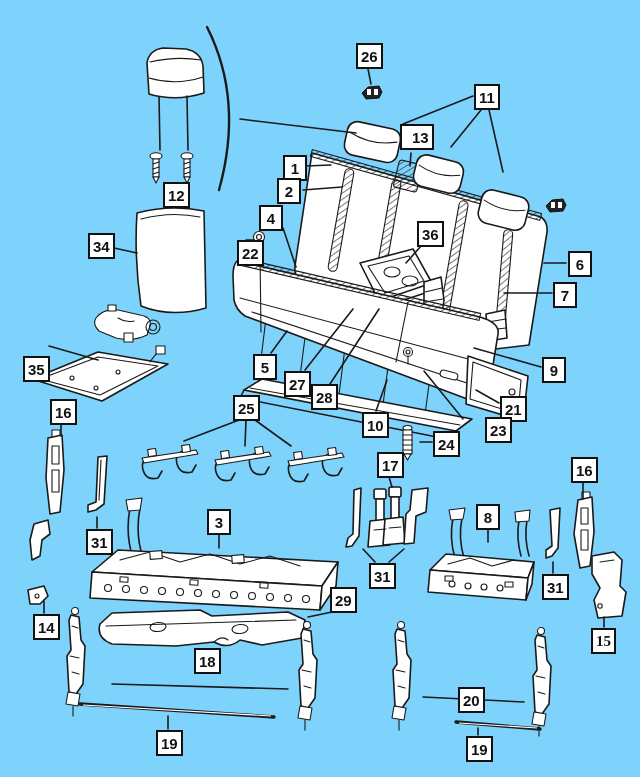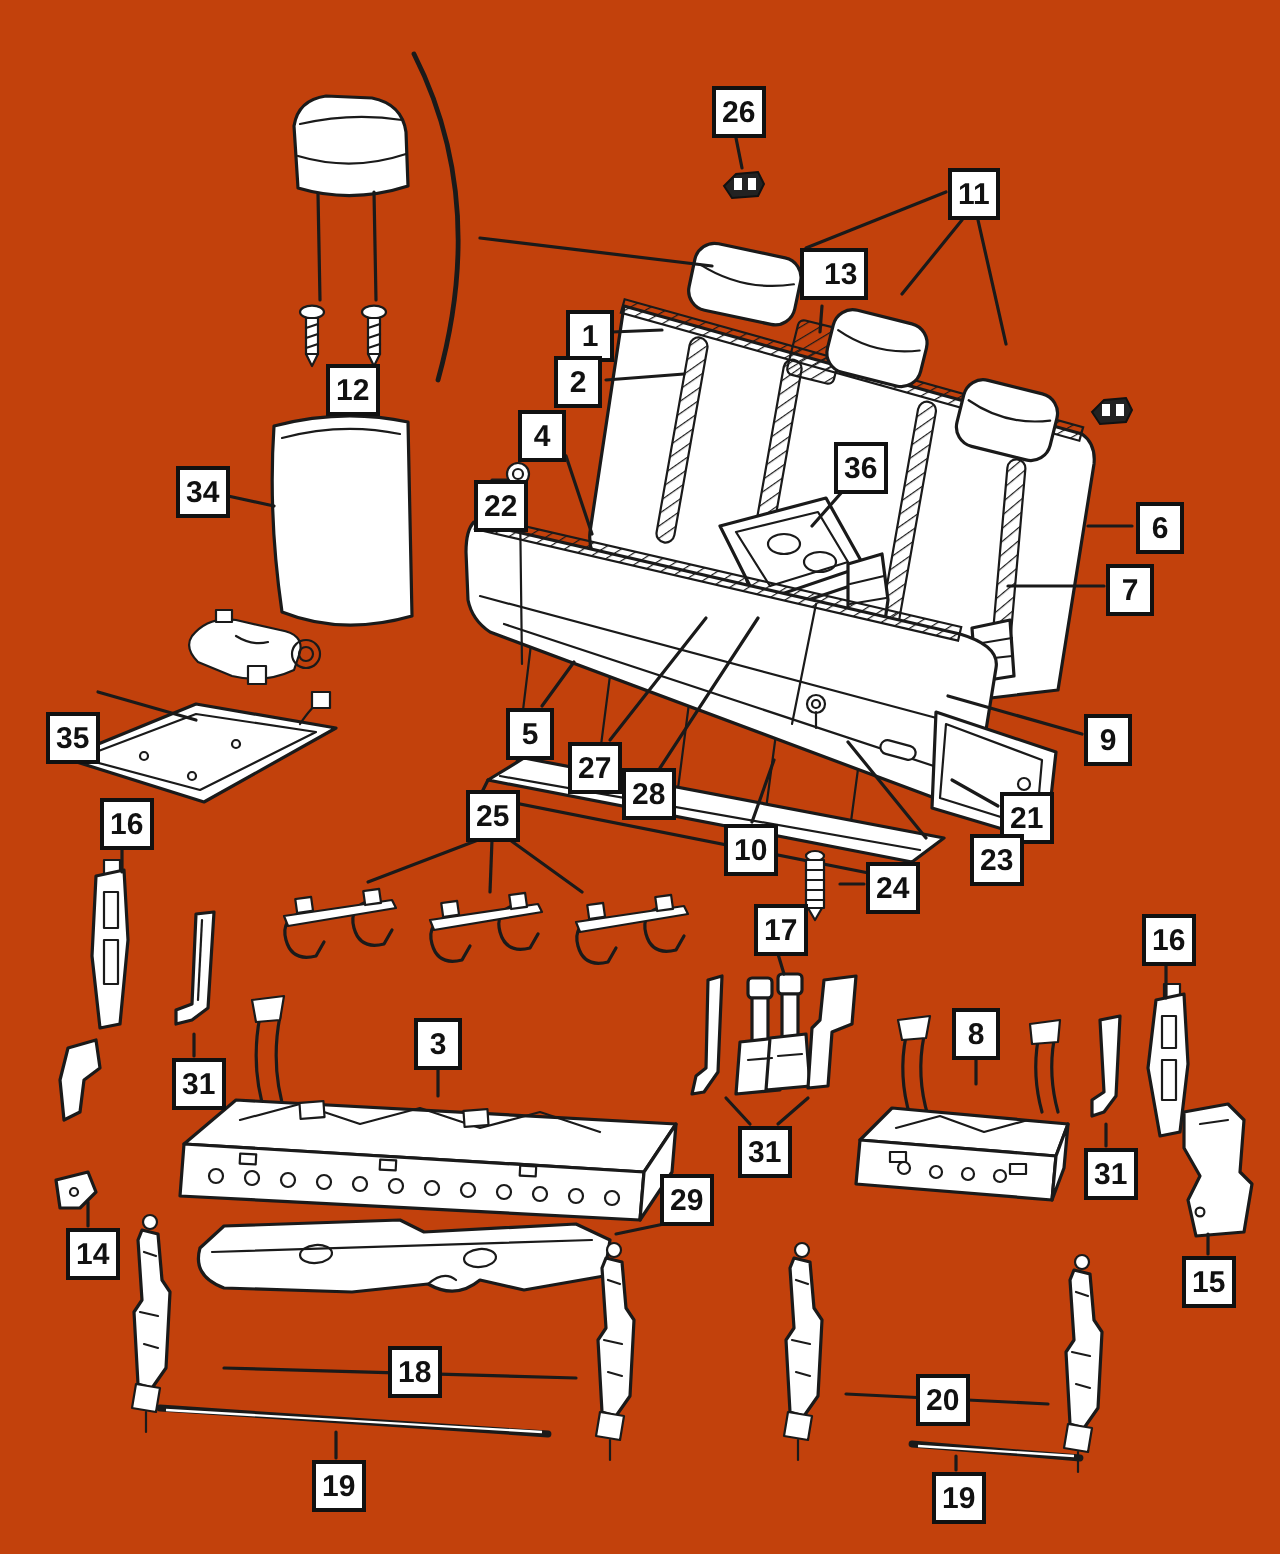--- a/index.html
+++ b/index.html
@@ -1,16 +1,16 @@
 <!DOCTYPE html>
 <html><head>
 <meta charset="utf-8">
 <style>
   html,body{margin:0;padding:0;background:#fff;}
-  .stage{position:relative;width:640px;height:777px;background:#c2410c;overflow:hidden;
+  .stage{position:relative;width:640px;height:777px;background:#7dd3fc;overflow:hidden;
          font-family:"Liberation Sans",sans-serif;}
   .stage svg{position:absolute;left:0;top:0;}
   .ln{stroke:#1a1a1a;fill:none;stroke-width:1.6;stroke-linejoin:round;stroke-linecap:round;}
   .ln2{stroke:#1a1a1a;fill:none;stroke-width:1.1;stroke-linejoin:round;stroke-linecap:round;}
   .fw{fill:#ffffff;stroke:#1a1a1a;stroke-width:1.6;stroke-linejoin:round;}
   .fw2{fill:#ffffff;stroke:#1a1a1a;stroke-width:1.1;stroke-linejoin:round;}
   .fd{fill:#222222;stroke:#111111;stroke-width:1;}
   .ht{fill:url(#hatch);stroke:#1a1a1a;stroke-width:1.1;}
   #callout-layer{position:absolute;inset:0;}
   .callout{position:absolute;min-width:14px;height:19px;padding:2px 3px 1px;border:2.4px solid #111;
@@ -405,20 +405,20 @@
       <div class="callout" style="left: 433px; top: 431px; text-align: center;">24</div>
       <div class="callout" style="left: 377px; top: 452px;">17</div>
       <div class="callout" style="left: 571px; top: 457px;">16</div>
       <div class="callout" style="left: 476px; top: 504px;">8</div>
       <div class="callout" style="left: 207px; top: 509px;">3</div>
       <div class="callout" style="left: 86px; top: 529px;">31</div>
       <div class="callout" style="left: 369px; top: 563px;">31</div>
       <div class="callout" style="left: 542px; top: 574px;">31</div>
       <div class="callout" style="left: 330px; top: 587px;">29</div>
       <div class="callout" style="left: 33px; top: 614px;">14</div>
-      <div class="callout" style="left: 591px; top: 628px;">15</div>
-      <div class="callout" style="left: 194px; top: 673px;">18</div>
+      <div class="callout" style="left: 591px; top: 628px; font-family: Liberation Serif, serif;">15</div>
+      <div class="callout" style="left: 194px; top: 648px;">18</div>
       <div class="callout" style="left: 458px; top: 687px;">20</div>
       <div class="callout" style="left: 156px; top: 730px;">19</div>
       <div class="callout" style="left: 466px; top: 736px;">19</div>
     </div>
 
 </div>
 
 </body></html>

